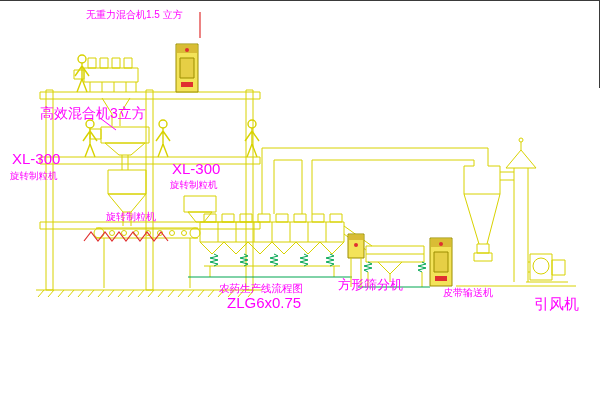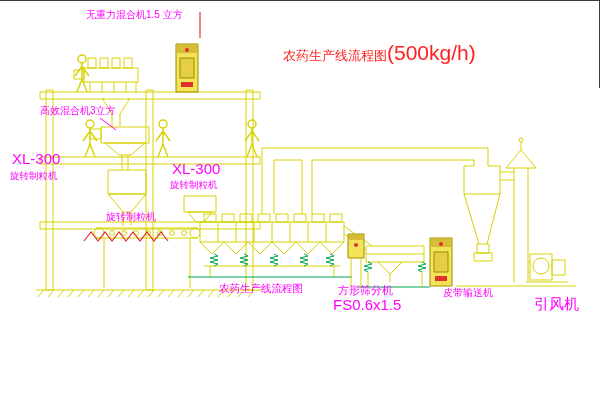--- a/index.html
+++ b/index.html
@@ -181,34 +181,31 @@
       <circle class="rf" cx="441" cy="244" r="2"></circle>
       <rect class="rf" x="435" y="276" width="12" height="5"></rect>
     </g>
 
     <line class="r" x1="200" y1="12" x2="200" y2="38"></line>
     <line class="m" x1="100" y1="118" x2="116" y2="130"></line>
   </svg>
 
   <div class="lbl" style="left:86px;top:10px;font-size:10px">无重力混合机1.5 立方</div>
 
-  <div class="title" style="left:283px;top:42px">
-    <span style="font-size:13px">农药生产线流程图</span><span style="font-size:21px">(500kg/h)</span>
-  </div>
-
-  <div class="lbl" style="left:40px;top:106px;font-size:10px">高效混合机3立方</div>
+
+  <div class="lbl" style="left:40px;top:106px;font-size:14px">高效混合机3立方</div>
 
   <div class="lbl" style="left:12px;top:151px;font-size:15px">XL-300</div>
   <div class="lbl" style="left:10px;top:171px;font-size:9.5px">旋转制粒机</div>
 
   <div class="lbl" style="left:172px;top:161px;font-size:15px">XL-300</div>
   <div class="lbl" style="left:170px;top:180px;font-size:9.5px">旋转制粒机</div>
 
   <div class="lbl" style="left:106px;top:212px;font-size:10px">旋转制粒机</div>
 
   <div class="lbl" style="left:219px;top:283px;font-size:10.5px">农药生产线流程图</div>
-
-  <div class="lbl" style="left:338px;top:285px;font-size:11px">方形筛分机</div>
-  <div class="lbl" style="left:333px;top:297px;font-size:15px">FS0.6x1.5</div>
+  <div class="lbl" style="left:227px;top:295px;font-size:15px">ZLG6x0.75</div>
+
+  <div class="lbl" style="left:338px;top:278px;font-size:13px">方形筛分机</div>
 
   <div class="lbl" style="left:443px;top:288px;font-size:10px">皮带输送机</div>
   <div class="lbl" style="left:534px;top:296px;font-size:15px">引风机</div>
 </div>
 
 </body></html>

